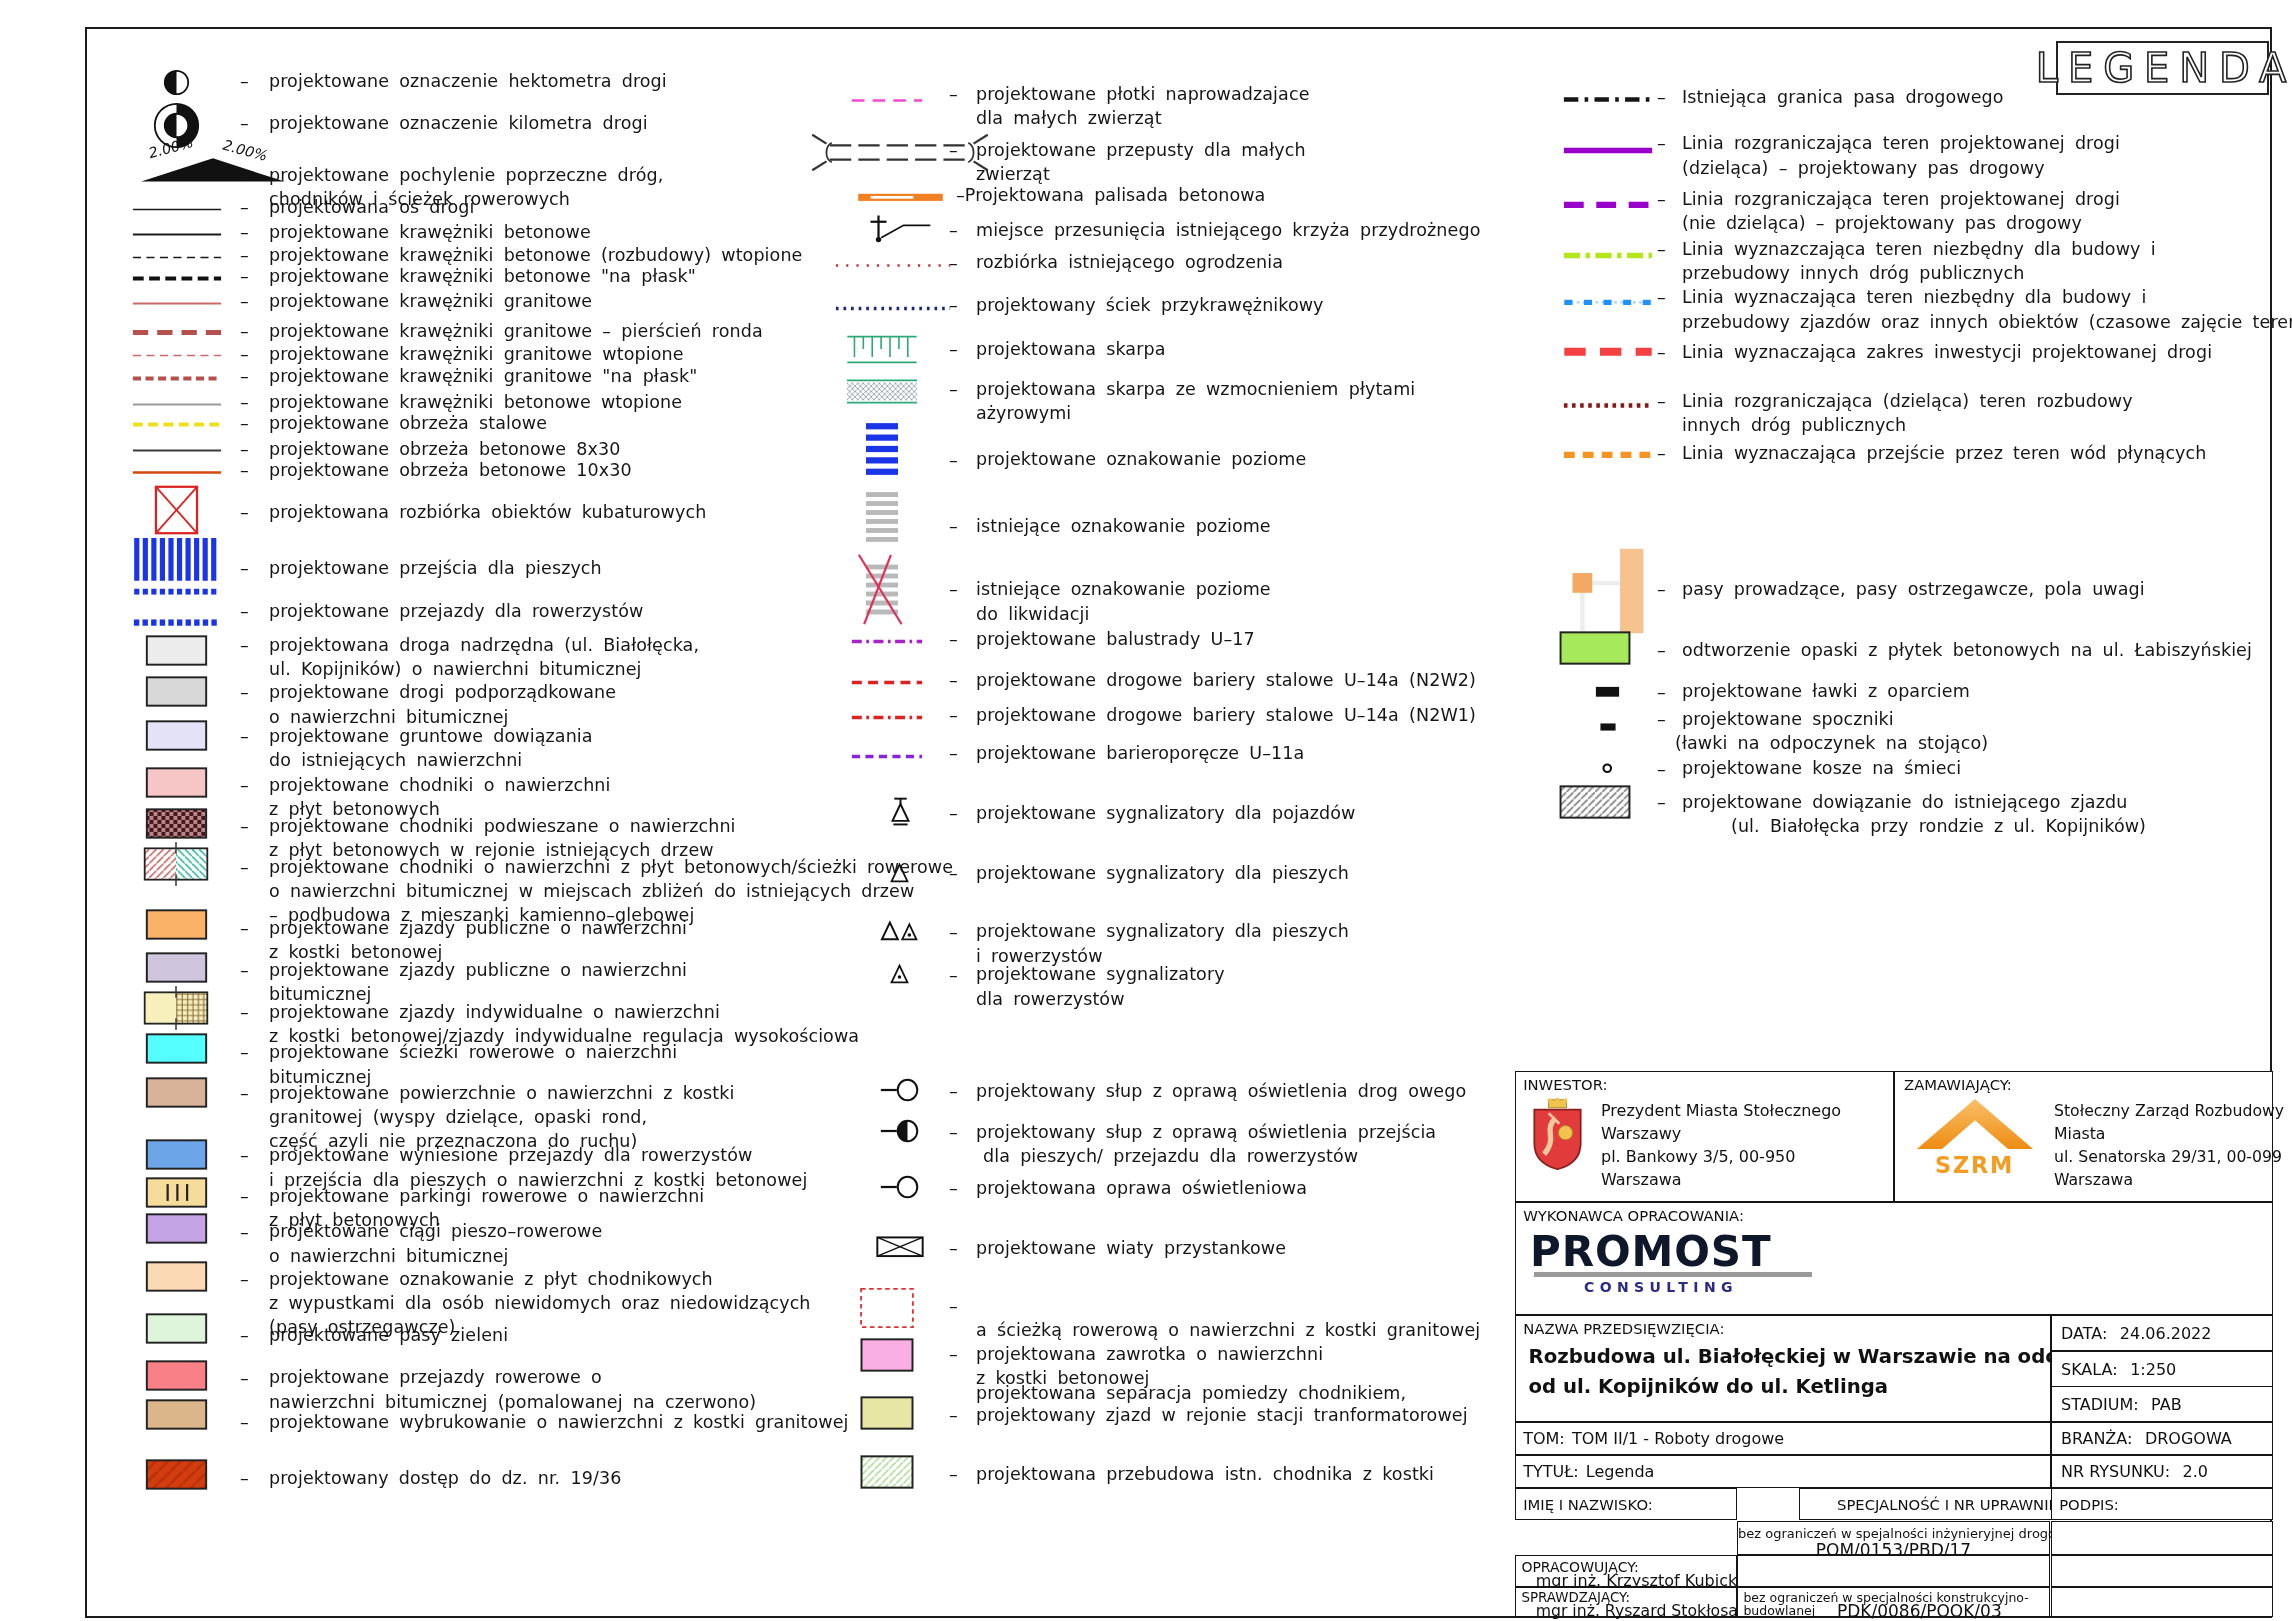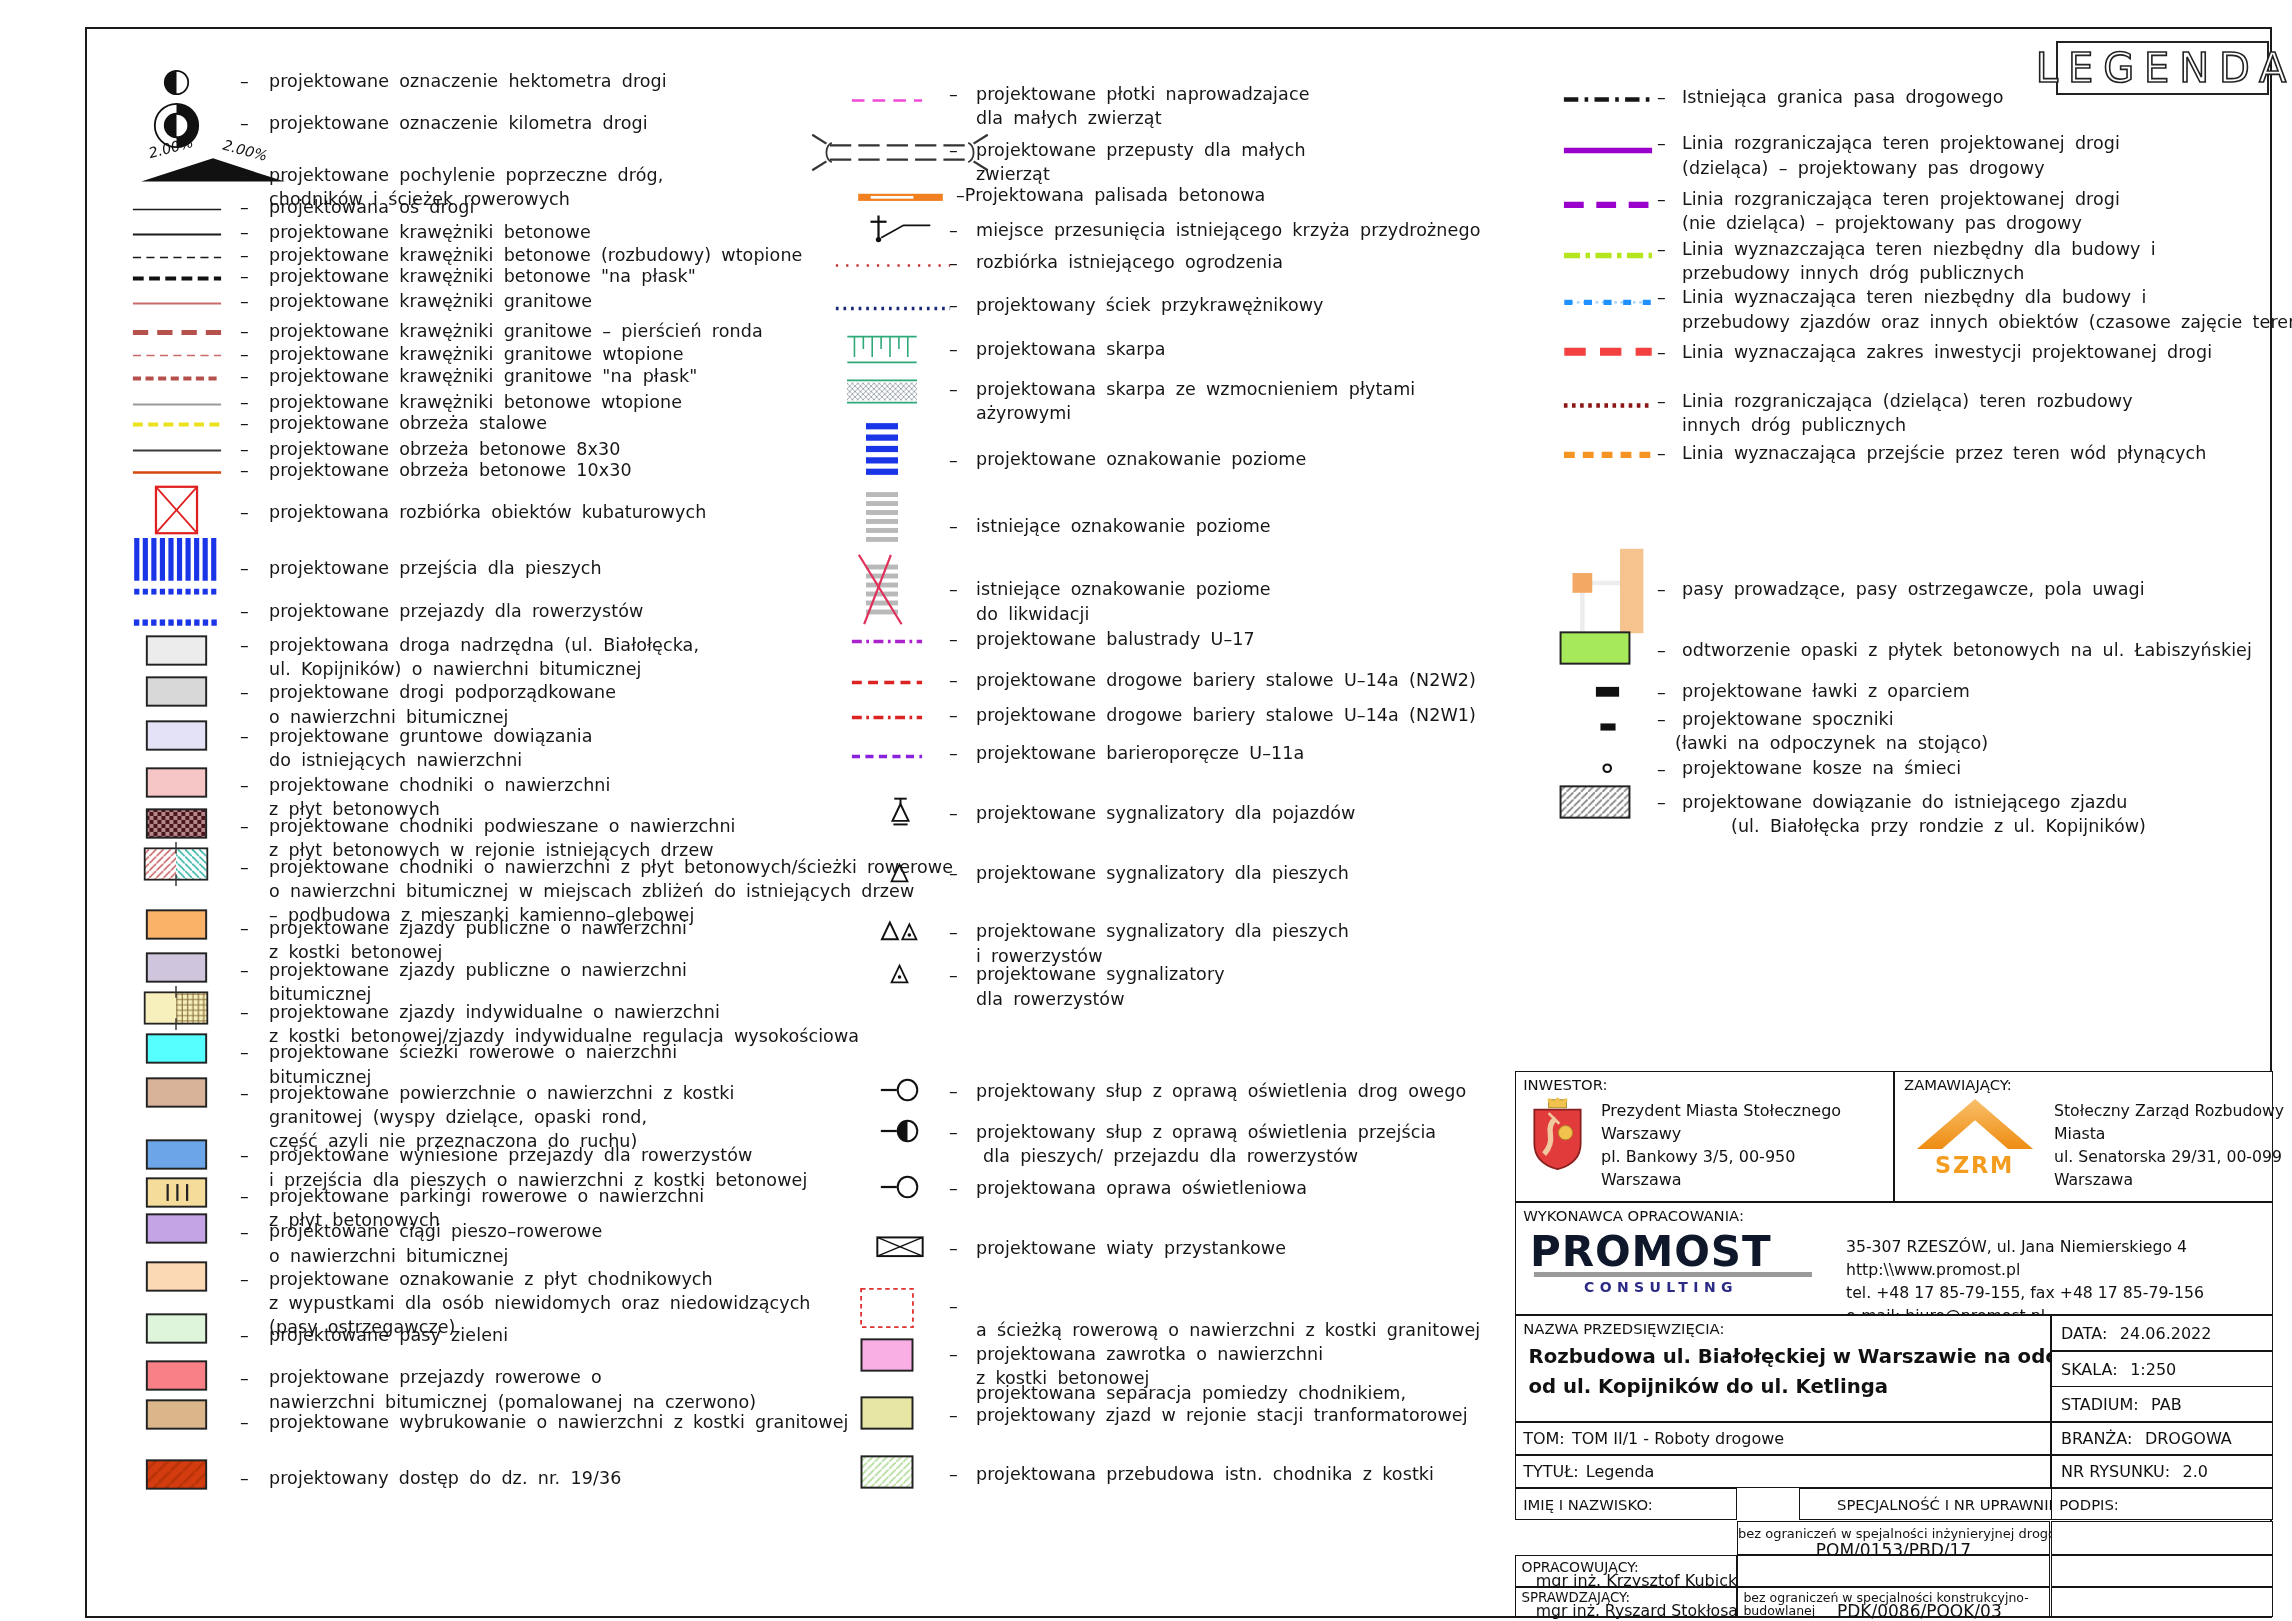--- a/index.html
+++ b/index.html
@@ -650,26 +650,20 @@
     <div class="tbaddr2" style="left:159px;top:27px;">
       <div>Stołeczny Zarząd Rozbudowy</div>
       <div>Miasta</div>
       <div>ul. Senatorska 29/31, 00-099</div>
       <div>Warszawa</div>
     </div>
   </div>
 
   <div class="tbcell" style="left:1515px;top:1202px;width:758px;height:113px;">
     <div class="tbsmall" style="left:7.2px;top:3.6px;">WYKONAWCA OPRACOWANIA:</div>
-    <div class="tbaddr2" style="left:330px;top:32px;">
-      <div>35-307 RZESZÓW, ul. Jana Niemierskiego 4</div>
-      <div>http:\\www.promost.pl</div>
-      <div>tel. +48 17 85-79-155, fax +48 17 85-79-156</div>
-      <div>e-mail: biuro@promost.pl</div>
-    </div>
   </div>
 
   <div class="tbcell" style="left:1515px;top:1315px;width:536px;height:107px;">
     <div class="tbsmall" style="left:7.2px;top:3.6px;">NAZWA PRZEDSIĘWZIĘCIA:</div>
     <div class="tbbold" style="left:12.5px;top:29px;">Rozbudowa ul. Białołęckiej w Warszawie na odcinku</div>
     <div class="tbbold" style="left:12.5px;top:59px;">od ul. Kopijników do ul. Ketlinga</div>
   </div>
 
   <div class="tbcell" style="left:2051px;top:1315px;width:222px;height:36px;">
     <div class="kv" style="left:9px;top:8px;"><span>DATA:</span><b>24.06.2022</b></div>

